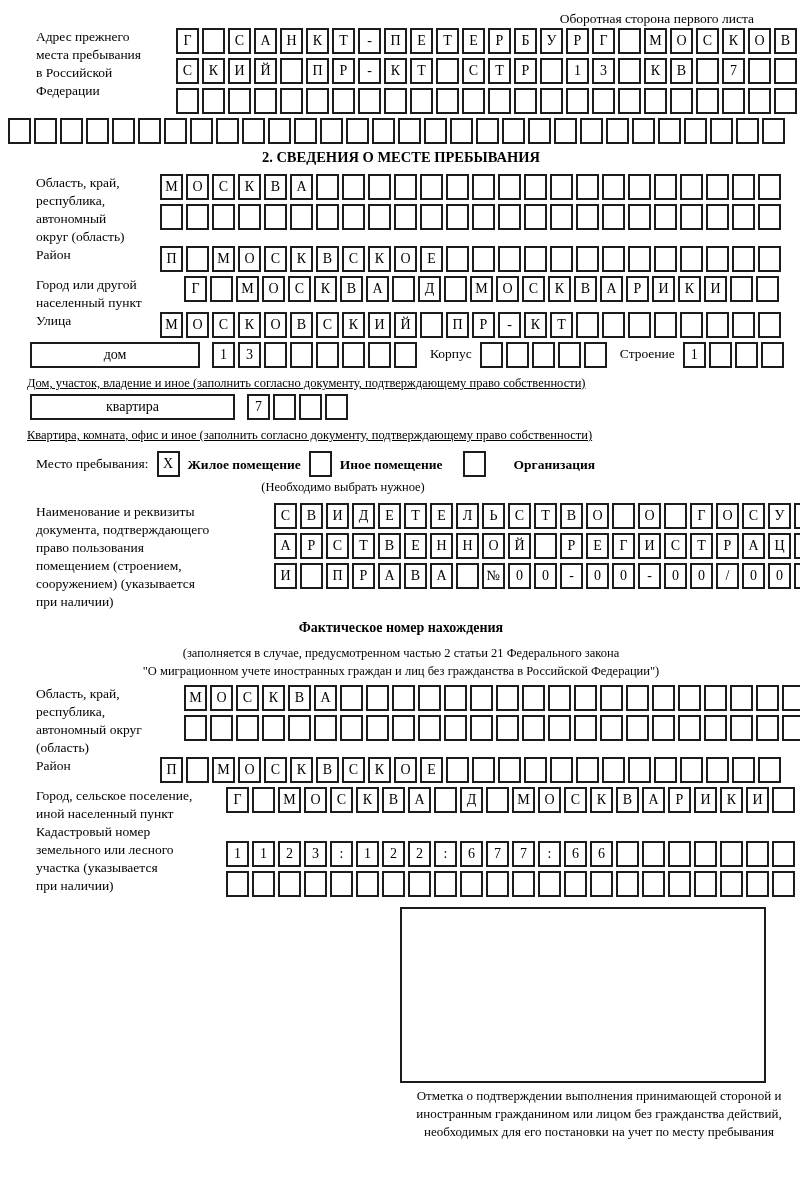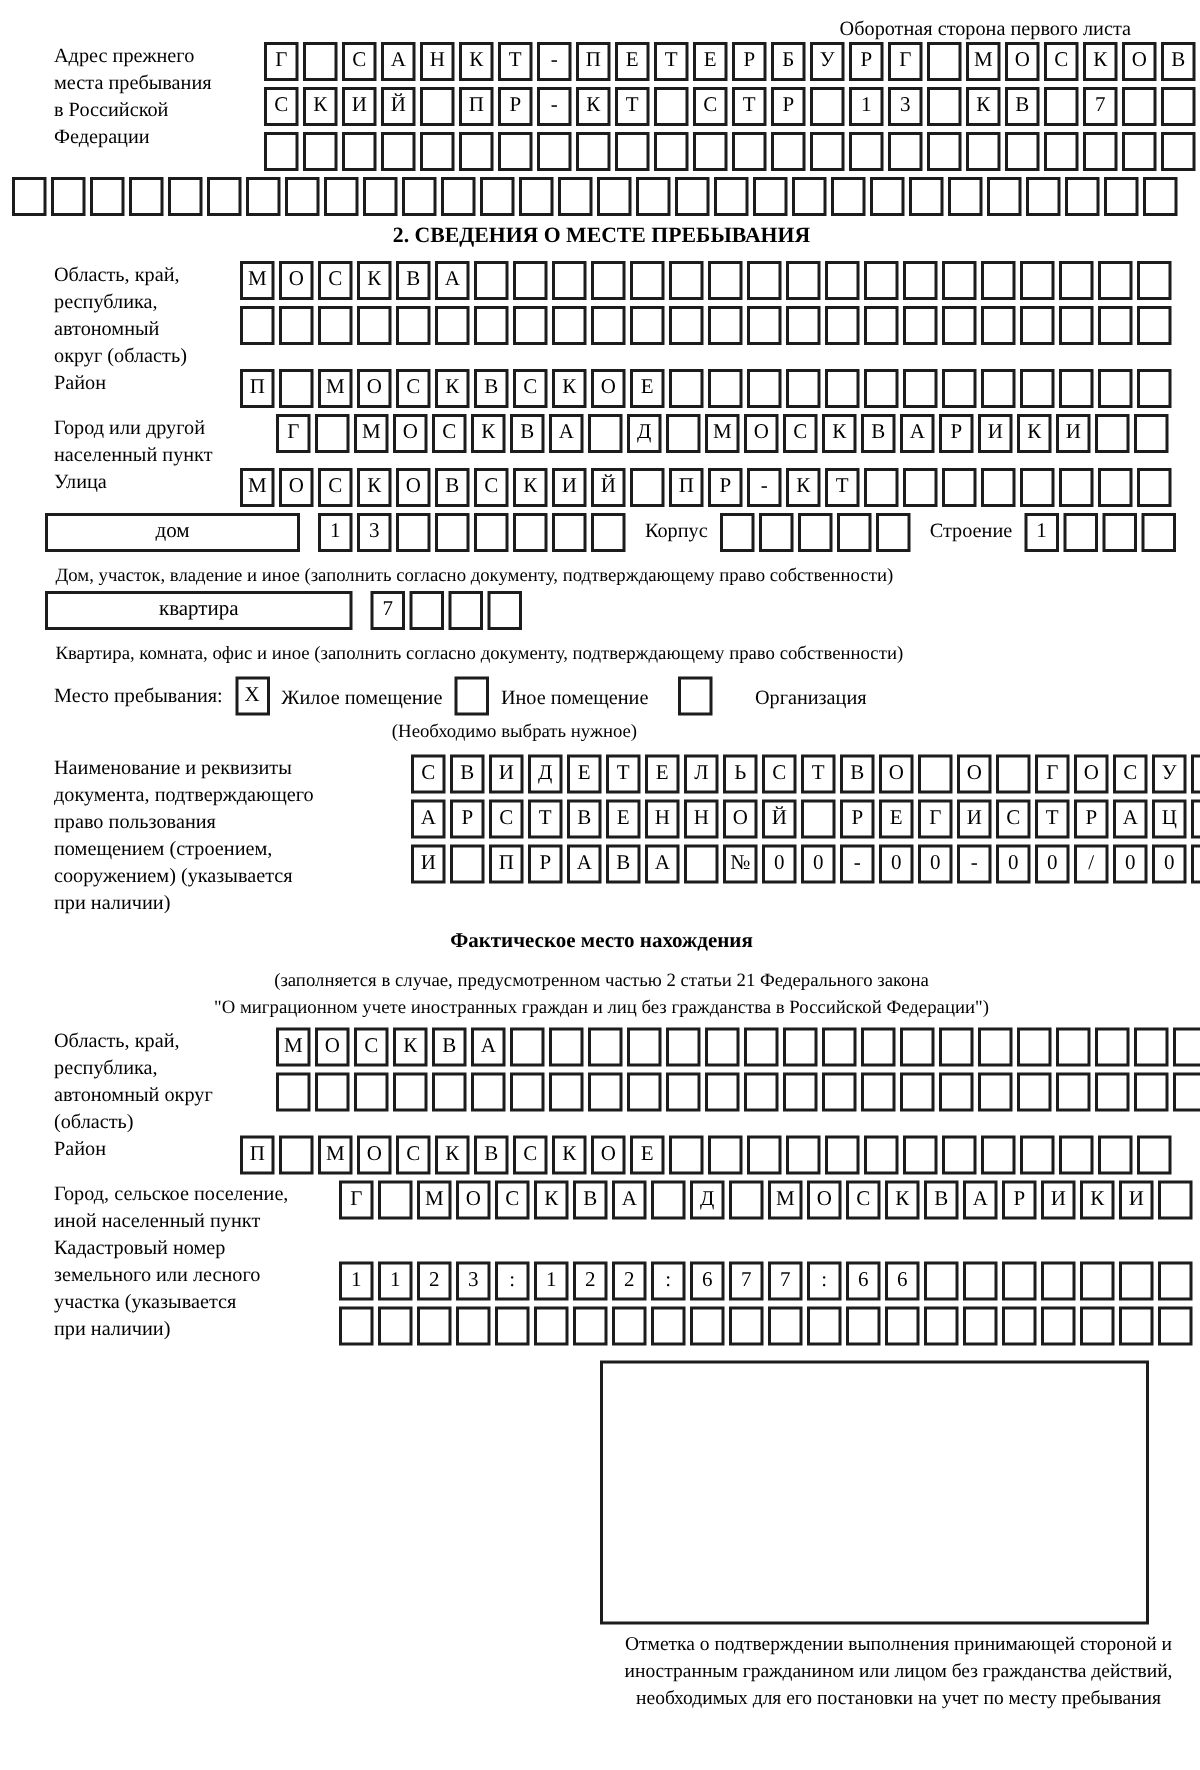--- a/index.html
+++ b/index.html
@@ -27,37 +27,37 @@
   .cell {
     width: 23px; height: 26px; margin-right: 3px;
     border: 2px solid #1c1c1c; background: #fff;
     display: inline-flex; align-items: center; justify-content: center;
     font-size: 14px; line-height: 1; flex: 0 0 auto;
   }
   .fullrow { margin-left: 0; }
 
   .caption { font-size: 12.5px; line-height: 16px; }
   .center { text-align: center; }
-  .cap-left { margin-left: 29px; margin-bottom: 3px; }
+  .cap-left { margin-left: 19px; margin-bottom: 3px; text-decoration: underline; }
 
   .sec-title { text-align: center; font-weight: bold; font-size: 14.5px; margin: 4px 0 8px 0; }
 
   .widebox {
     border: 2px solid #1c1c1c; height: 26px;
     display: inline-flex; align-items: center; justify-content: center;
     flex: 0 0 auto; font-size: 14px;
   }
   .dom-line { margin-left: 22px; margin-bottom: 3px; }
   .dombox { width: 170px; margin-right: 12px; }
   .kvbox { width: 205px; margin-right: 12px; }
   .inline-lbl { padding: 3px 8px 0 10px; flex: 0 0 auto; }
 
   .stay-line { margin-left: 28px; margin: 8px 0 2px 28px; align-items: center; }
   .stay-line .cell { margin: 0 8px; }
-  .opt-lbl { padding-top: 1px; }
+  .opt-lbl { padding-top: 1px; font-weight: bold; }
   .gap20 { margin-left: 20px !important; }
   .nec-note { margin-left: 190px; width: 290px; text-align: center; margin-bottom: 8px; }
 
   .doc-line { margin-top: 4px; margin-bottom: 6px; gap: 24px; }
 
   .fact-title { text-align: center; font-weight: bold; font-size: 14px; margin: 8px 0 8px 0; }
   .fact-note { margin-bottom: 2px; }
   .mt18 { margin-top: 18px; }
 
   .stamp-box {
@@ -473,21 +473,21 @@
           <div class="cell">0</div>
           <div class="cell">0</div>
           <div class="cell">/</div>
           <div class="cell">0</div>
           <div class="cell">0</div>
           <div class="cell">0</div>
         </div>
     </div>
   </div>
 
-  <div class="fact-title">Фактическое место нахождения</div>
+  <div class="fact-title">Фактическое номер нахождения</div>
   <div class="caption center fact-note">(заполняется в случае, предусмотренном частью 2 статьи 21 Федерального закона</div>
   <div class="caption center fact-note">"О миграционном учете иностранных граждан и лиц без гражданства в Российской Федерации")</div>
 
   <div class="line" style="margin-top:6px">
     <div class="lbl w148">Область, край,
 республика,
 автономный округ
 (область)</div>
     <div class="rows">
       <div class="cellrow">

